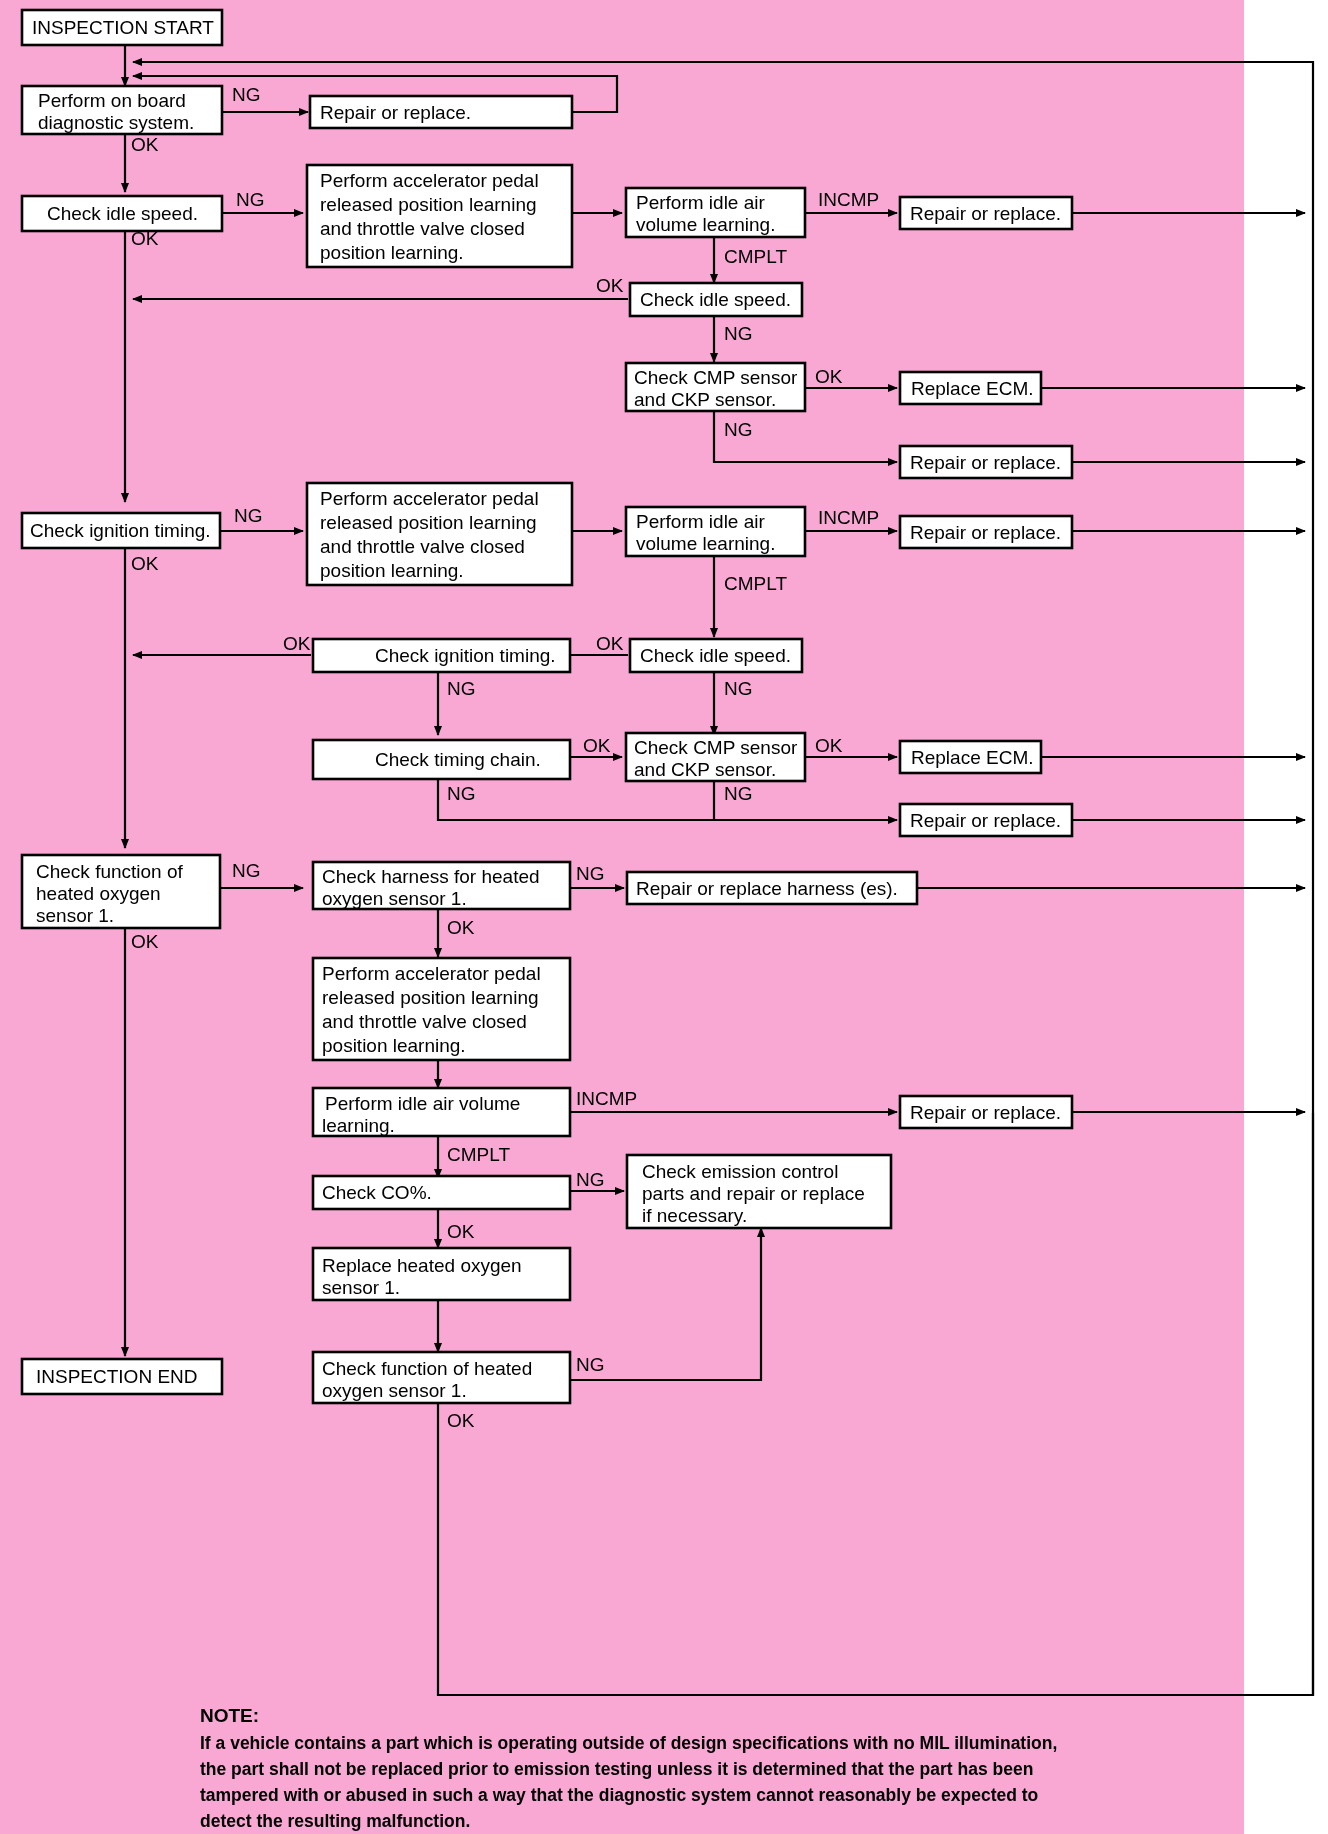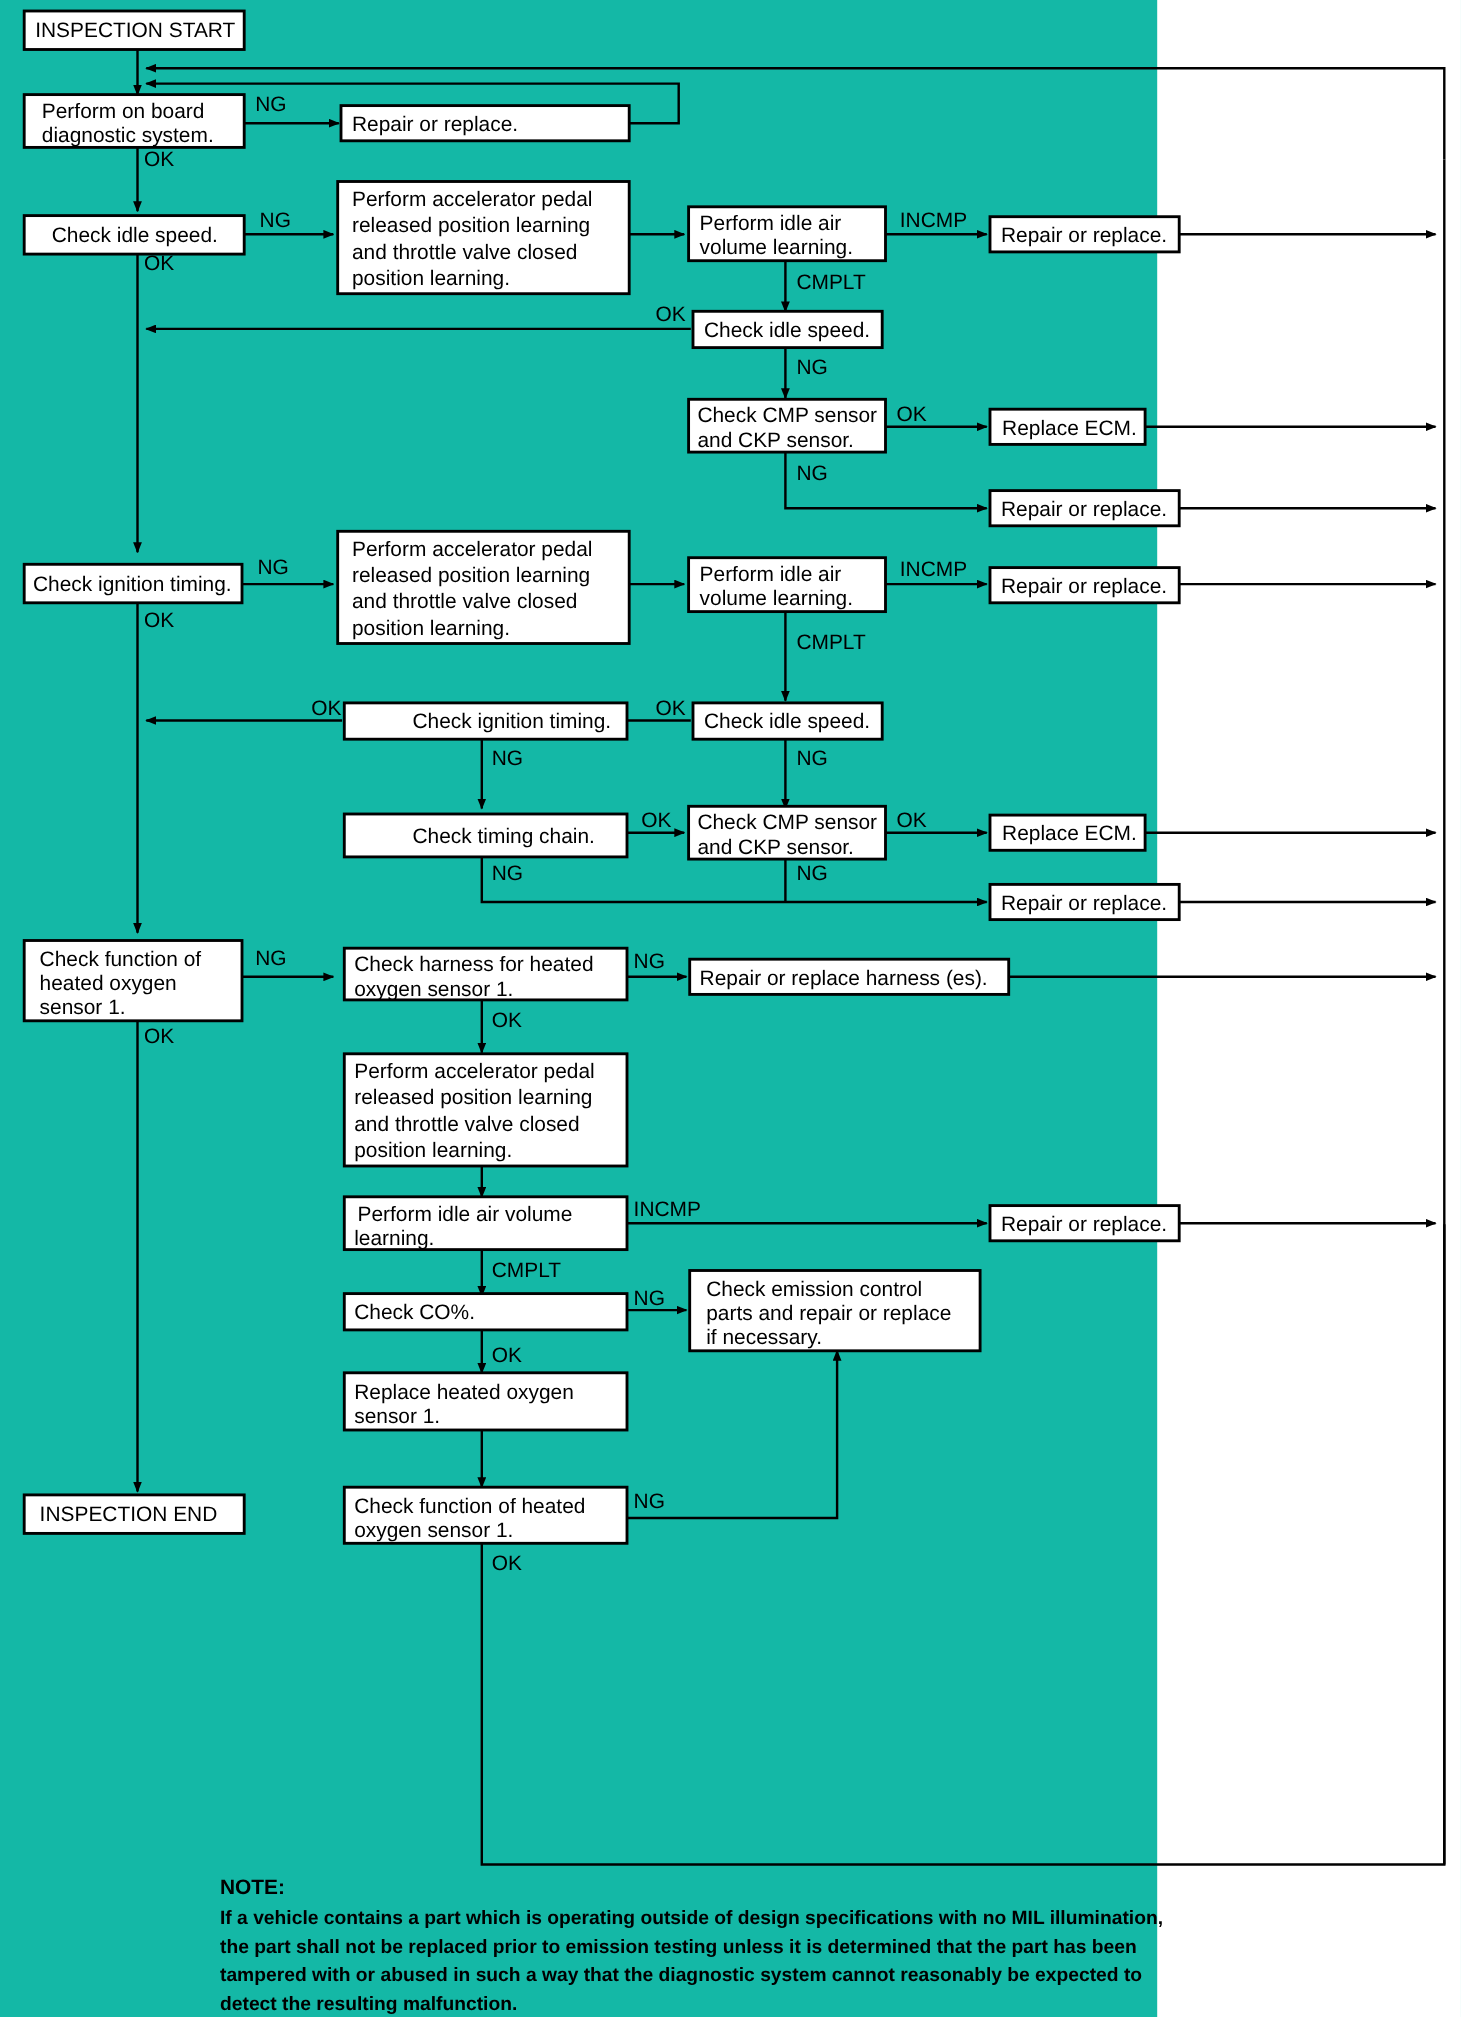--- a/index.html
+++ b/index.html
@@ -2,23 +2,23 @@
 <html><head>
 <meta charset="utf-8">
 <style>
   html, body {
     margin: 0;
     padding: 0;
     background: #ffffff;
   }
   #root {
     position: relative;
-    width: 1052px;
+    width: 1244px;
     height: 1834px;
-    background: #14b8a6;
+    background: #f9a8d4;
     font-family: "Liberation Sans", sans-serif;
   }
   svg.flow {
     position: absolute;
     top: 0; left: 0;
     width: 1328px;
     height: 1834px;
   }
   .box rect {
     fill: #ffffff;

